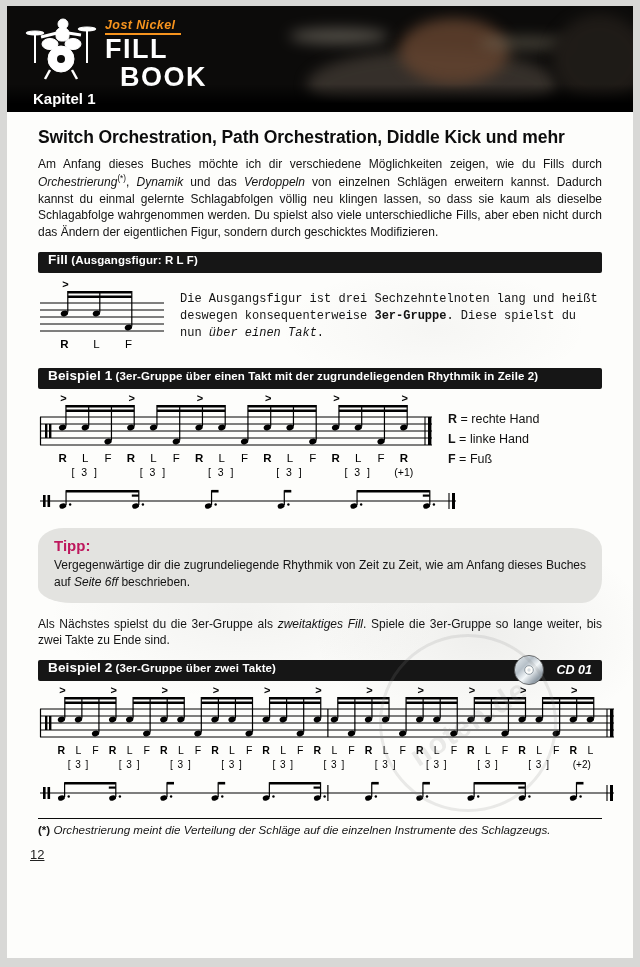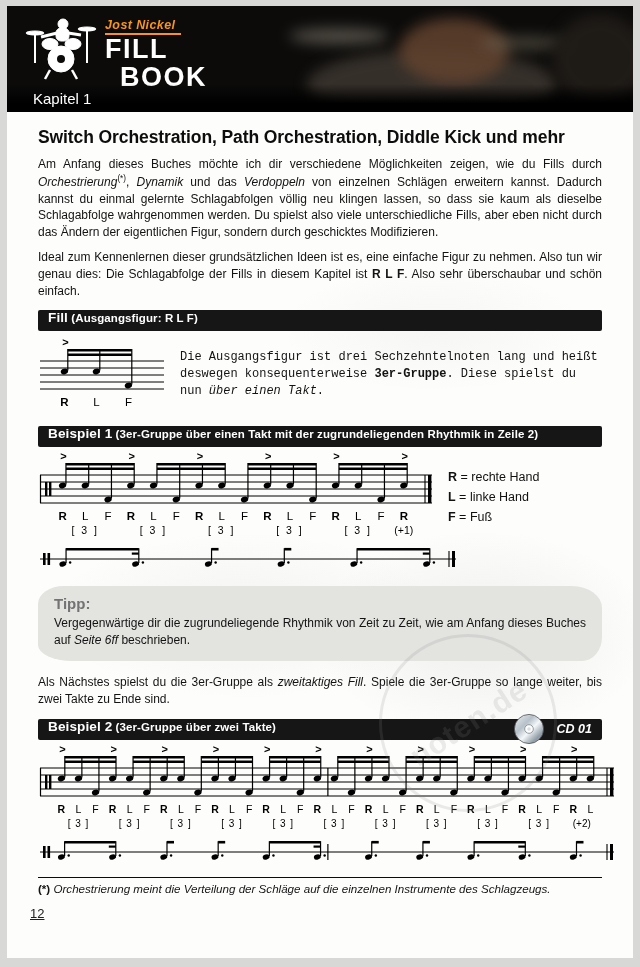--- a/index.html
+++ b/index.html
@@ -23,37 +23,37 @@
   .bl5{left:545px;top:8px;width:95px;height:90px;background:#201c18;opacity:.95;}
   .header::after{content:'';position:absolute;left:0;right:0;bottom:0;height:28px;
     background:linear-gradient(rgba(0,0,0,0),#000 70%);}
   .logo-row{position:absolute;left:16px;top:7px;display:flex;align-items:flex-start;}
   .drumkit{display:block;}
   .titles{margin-left:6px;margin-top:2px;}
   .author{color:#f7941e;font-style:italic;font-weight:bold;font-size:12.5px;letter-spacing:.4px;
     border-bottom:2px solid #f7941e;display:inline-block;padding:0 6px 1px 0;}
   .fill-t{font-size:27px;font-weight:bold;letter-spacing:1.5px;line-height:1.02;margin-top:1px;}
   .book-t{font-size:27px;font-weight:bold;letter-spacing:1.5px;line-height:1.02;margin-left:15px;}
-  .chapter{position:absolute;left:26px;bottom:5px;font-size:15px;font-weight:normal;z-index:3;}
+  .chapter{position:absolute;left:26px;bottom:5px;font-size:15px;font-weight:bold;z-index:3;}
   
   .content{position:relative;padding:0 31px;z-index:1;}
   h1{font-size:17.5px;letter-spacing:-.1px;margin-top:15px;color:#0d0d0d;}
   .body{font-size:12px;line-height:1.4;text-align:justify;margin-top:8px;color:#131313;}
   .sp{margin-top:13px;}
   .black-bar{margin-top:11px;background:#161616;color:#fff;height:21px;border-radius:2px;
     display:flex;align-items:flex-start;padding:0 10px;overflow:visible;}
   .bar-text{font-size:11.5px;font-weight:600;white-space:nowrap;letter-spacing:.1px;}
   .fill-row{display:flex;align-items:flex-start;gap:14px;margin-top:6px;}
   .fill-desc{flex:1;margin-top:12px;text-align:left;font-family:Liberation Mono, monospace;}
   .b1-row{display:flex;align-items:flex-start;gap:14px;margin-top:4px;}
   .legend{margin-top:16px;font-size:12.5px;line-height:1.6;white-space:nowrap;color:#111;}
   .rhythm{display:block;margin-top:1px;}
   .tipp{margin-top:12px;background:#e3e3e0;border-radius:26px 30px 20px 34px / 18px 22px 24px 16px;
     padding:9px 16px 12px;}
-  .tipp-h{font-weight:bold;font-size:15px;color:#737373;}
+  .tipp-h{font-weight:bold;font-size:15px;color:#be185d;}
   .tipp .body{margin-top:3px;}
   .cd-wrap{margin-left:auto;display:flex;align-items:center;gap:12px;margin-right:0;}
   .cd{margin:-6px 0;display:block;}
   .cd-label{font-weight:bold;font-size:12.5px;font-style:italic;}
   .footnote{border-top:1.6px solid #0b0b0b;margin-top:10px;padding-top:4px;font-size:11.6px;color:#141414;}
   .pagenum{margin-top:11px;margin-left:-8px;font-size:13px;color:#222;text-decoration:underline;}
   .watermark{position:absolute;right:76px;top:628px;width:178px;height:178px;border:3px solid rgba(135,135,135,.17);
     border-radius:50%;display:flex;align-items:center;justify-content:center;pointer-events:none;z-index:2;}
   .wm-text{transform:rotate(-33deg);font-size:30px;font-weight:bold;color:rgba(135,135,135,.16);letter-spacing:1px;}
   svg text{font-family:"Liberation Sans",sans-serif;}
@@ -97,21 +97,20 @@
           <div class="book-t">BOOK</div>
         </div>
       </div>
       <div class="chapter">Kapitel 1</div>
     </header>
 
     <main class="content">
       <h1>Switch Orchestration, Path Orchestration, Diddle Kick und mehr</h1>
 
       <p class="body"><span>Am Anfang dieses Buches möchte ich dir verschiedene Möglichkeiten zeigen, wie du Fills durch </span><span style="font-style: italic;">Orchestrierung</span><span style="font-size: 0.68em; vertical-align: super;">(*)</span><span>, </span><span style="font-style: italic;">Dynamik</span><span> und das </span><span style="font-style: italic;">Verdoppeln</span><span> von einzelnen Schlägen erweitern kannst. Dadurch kannst du einmal gelernte Schlagabfolgen völlig neu klingen lassen, so dass sie kaum als dieselbe Schlagabfolge wahrgenommen werden. Du spielst also viele unterschiedliche Fills, aber eben nicht durch das Ändern der eigentlichen Figur, sondern durch geschicktes Modifizieren.</span></p>
-      <p class="body"><span>Ideal zum Kennenlernen dieser grundsätzlichen Ideen ist es, eine einfache Figur zu nehmen. Also tun wir genau dies: Die Schlagabfolge der Fills in diesem Kapitel ist </span><span style="font-weight: bold;">R L F</span><span>. Also sehr überschaubar und schön einfach.</span></p>
 
       <div class="black-bar">
         <span class="bar-text"><span style="font-weight: bold; font-size: 1.18em;">Fill</span><span> (Ausgangsfigur: </span><span style="font-weight: bold;">R L F</span><span>)</span></span>
       </div>
 
       <div class="fill-row">
         <svg width="128" height="78">
             <line x1="2" y1="24" x2="126" y2="24" stroke="#000" stroke-width="1"></line>
             <line x1="2" y1="31" x2="126" y2="31" stroke="#000" stroke-width="1"></line>
             <line x1="2" y1="38" x2="126" y2="38" stroke="#000" stroke-width="1"></line>

